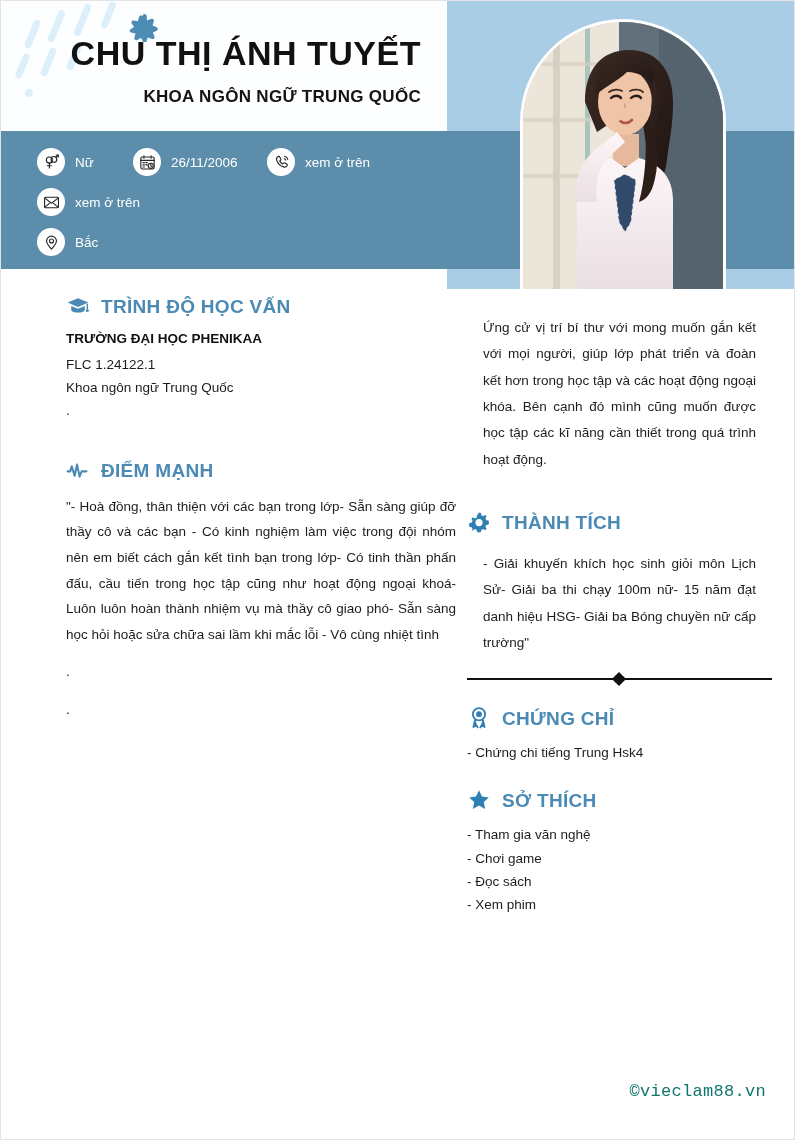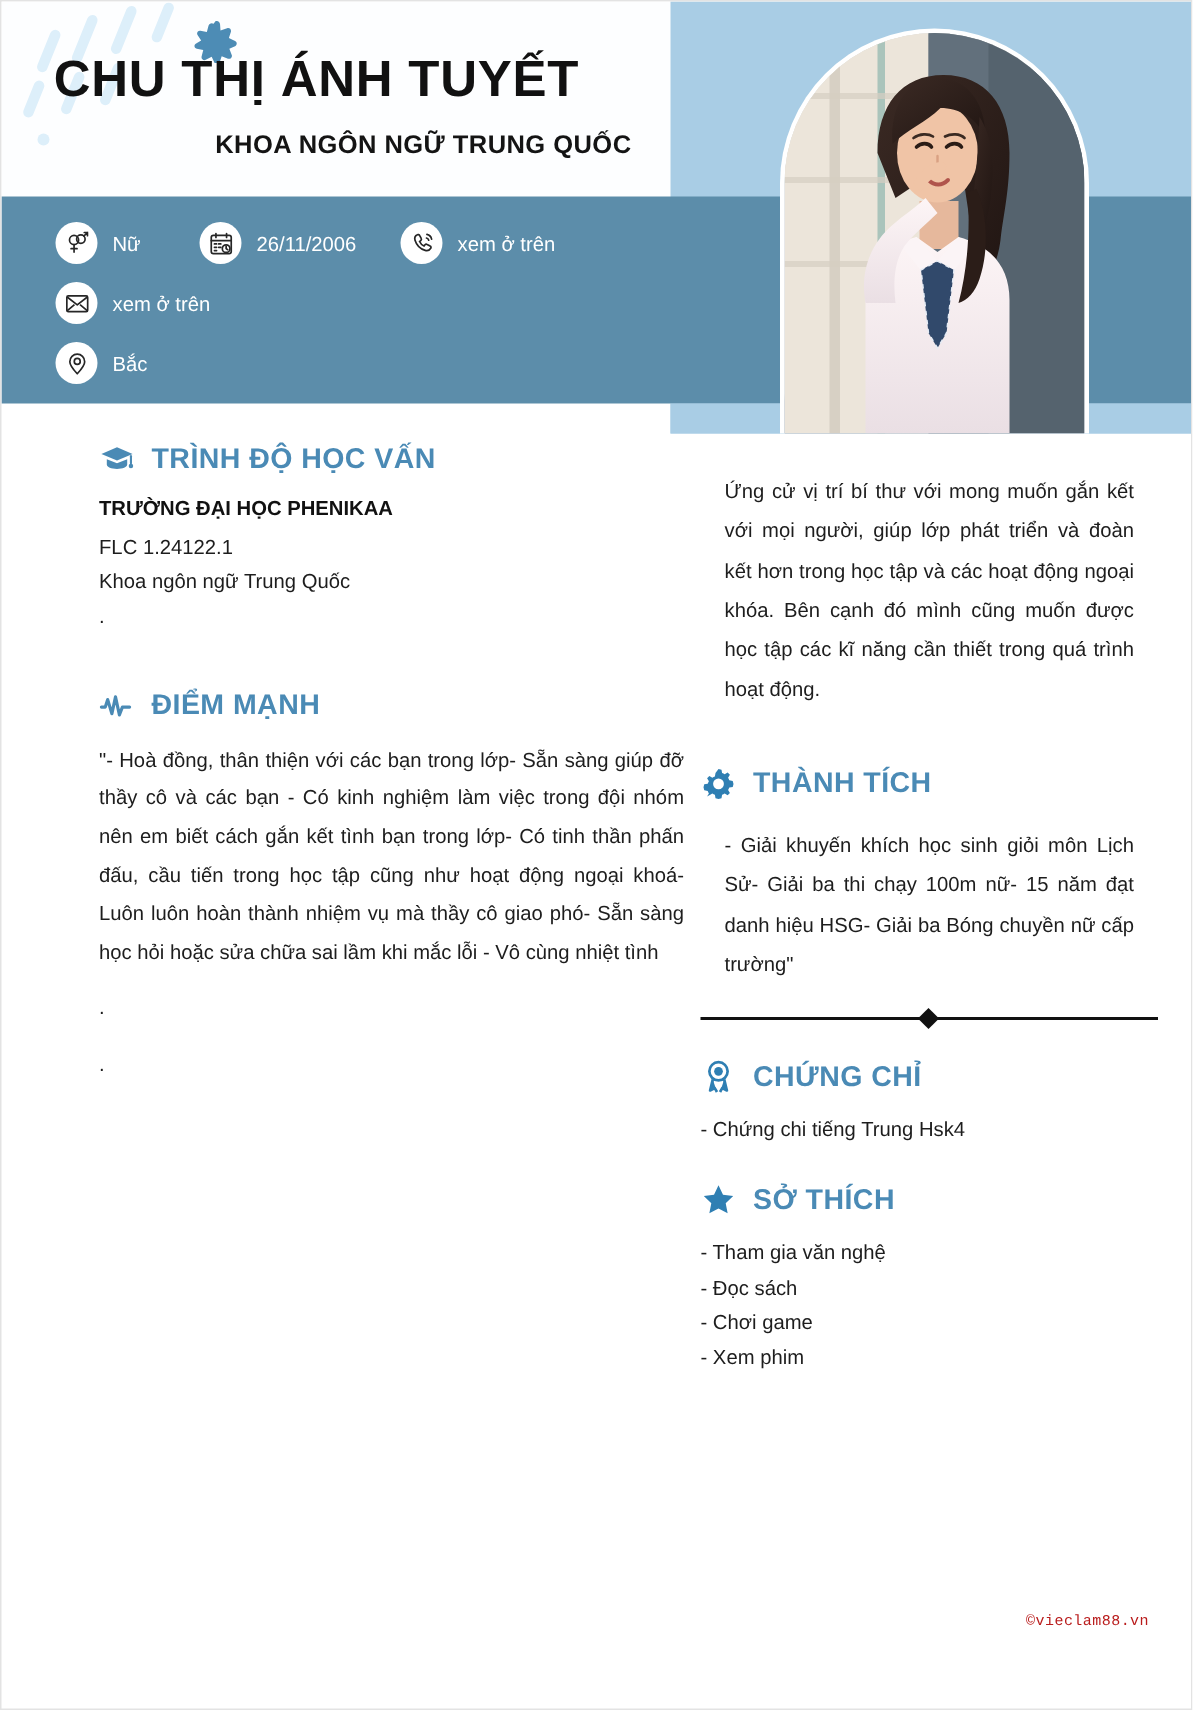--- a/index.html
+++ b/index.html
@@ -46,21 +46,21 @@
   }
   .dot{position:absolute;background:#ddeffa;border-radius:50%;}
 
   
   .asterisk{
     position:absolute;left:128px;top:11px;width:30px;height:30px;
   }
 
   .name{
     position:absolute;left:0;top:34px;width:420px;
-    text-align:center;
+    text-align:right;
     font-size:34px;font-weight:700;letter-spacing:0.5px;
     color:#111111;line-height:1.1;
   }
   .subtitle{
     position:absolute;left:0;top:86px;width:420px;
     text-align:right;
     font-size:17px;font-weight:700;letter-spacing:0.3px;
     color:#141414;
   }
 
@@ -160,23 +160,23 @@
   }
 
   .hobby{
     font-size:13.5px;color:#1d1d1d;line-height:1.72;margin:0;
   }
   .hobby-just{
     font-size:13.5px;color:#1d1d1d;line-height:1.85;margin:0;text-align:justify;
   }
 
   .watermark{
-    position:absolute;right:28px;bottom:52px;
+    position:absolute;right:28px;bottom:38px;
     font-family:"Liberation Mono","DejaVu Sans Mono",monospace;
-    font-size:10px;color:#b91c1c;letter-spacing:0.3px;
+    font-size:17px;color:#0f766e;letter-spacing:0.3px;
   }
 </style>
 </head>
 <body>
 
 <div id="page">
 
   <div class="header">
     <div class="hdr-left-white"></div>
     <div class="hdr-photo-bg-light"></div>
@@ -408,21 +408,21 @@
     <div class="sec">
       <div class="sec-head">
         <span class="sec-icon">
           <svg width="24" height="24" viewBox="0 0 24 24" fill="#2f7fb3">
             <path d="M12 2.2l3 6.3 6.8.9-5 4.7 1.3 6.8L12 17.6 5.9 20.9l1.3-6.8-5-4.7 6.8-.9z"></path>
           </svg>
         </span>
         <span class="sec-title">SỞ THÍCH</span>
       </div>
       <p class="hobby">- Tham gia văn nghệ</p>
+      <p class="hobby">- Chơi game</p>
       <p class="hobby">- Đọc sách</p>
-      <p class="hobby">- Chơi game</p>
       <p class="hobby">- Xem phim</p>
     </div>
   </div>
 
   <div class="watermark">©vieclam88.vn</div>
 
 </div>
 
 </body></html>

